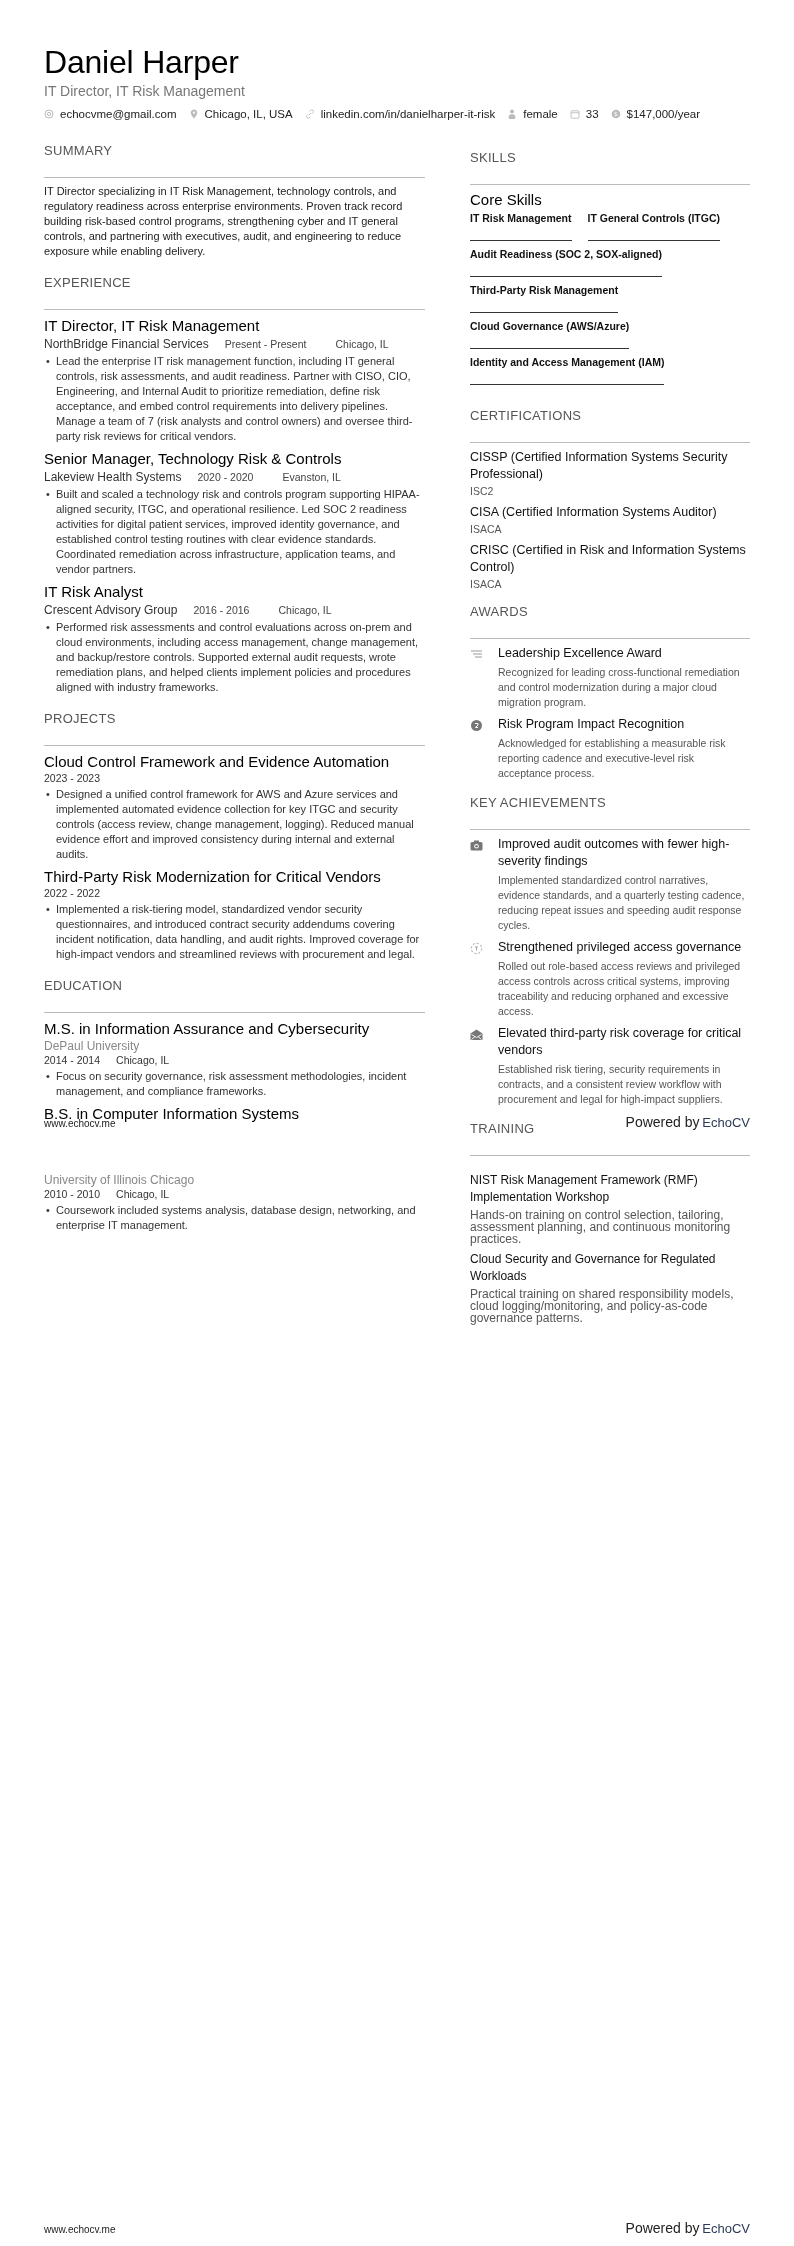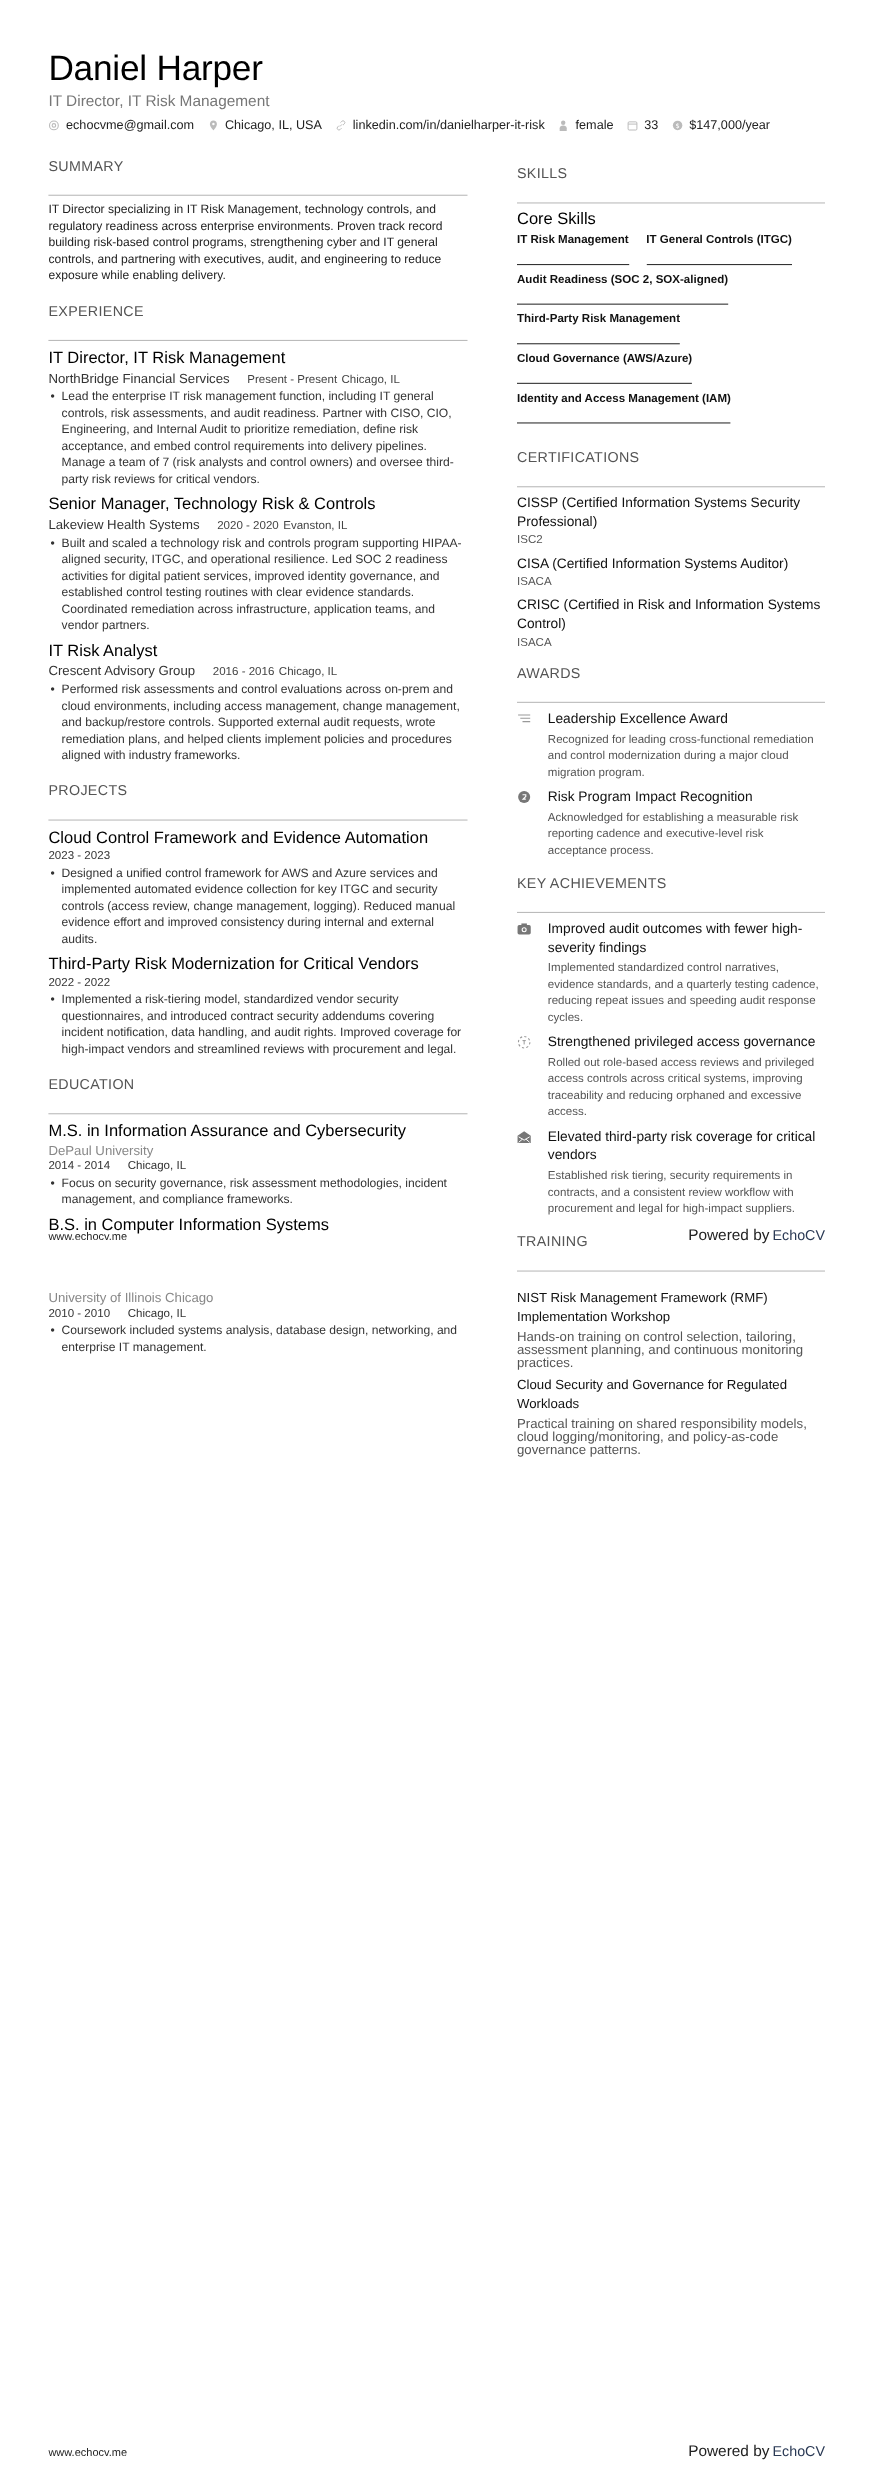--- a/index.html
+++ b/index.html
@@ -26,21 +26,21 @@
   .col-left { position: absolute; left: 44px; width: 381px; }
   .col-right { position: absolute; left: 470px; width: 280px; }
 
   .sec-title { font-size: 13px; color: #555; letter-spacing: 0.3px; text-transform: uppercase; padding-bottom: 19px; border-bottom: 1.5px solid #bbb; margin-bottom: 6px; }
 
   .summary-text { font-size: 11px; line-height: 15px; color: #222; }
 
   .entry-title { font-size: 15px; color: #000; line-height: 19px; }
   .entry-meta { font-size: 12px; color: #333; display: flex; align-items: baseline; margin-top: 2px; }
   .entry-meta .org { margin-right: 16px; }
-  .entry-meta .dates, .entry-meta .loc { font-size: 10.5px; color: #444; margin-right: 4px; }
+  .entry-meta .dates, .entry-meta .loc { font-size: 10.5px; color: #444; margin-right: 29px; }
   .bullets { list-style: none; margin-top: 3px; }
   .bullets li { position: relative; padding-left: 12px; font-size: 11px; line-height: 15px; color: #333; }
   .bullets li::before { content: "•"; position: absolute; left: 2px; top: 0; color: #333; }
 
   .proj-dates { font-size: 10.5px; color: #333; margin-top: 1px; }
   .edu-school { font-size: 12px; color: #888; margin-top: 1px; }
   .edu-meta { font-size: 10.5px; color: #333; display: flex; margin-top: 1px; }
   .edu-meta span { margin-right: 16px; }
 
   .skills-group { font-size: 15px; color: #000; margin-bottom: 4px; }

